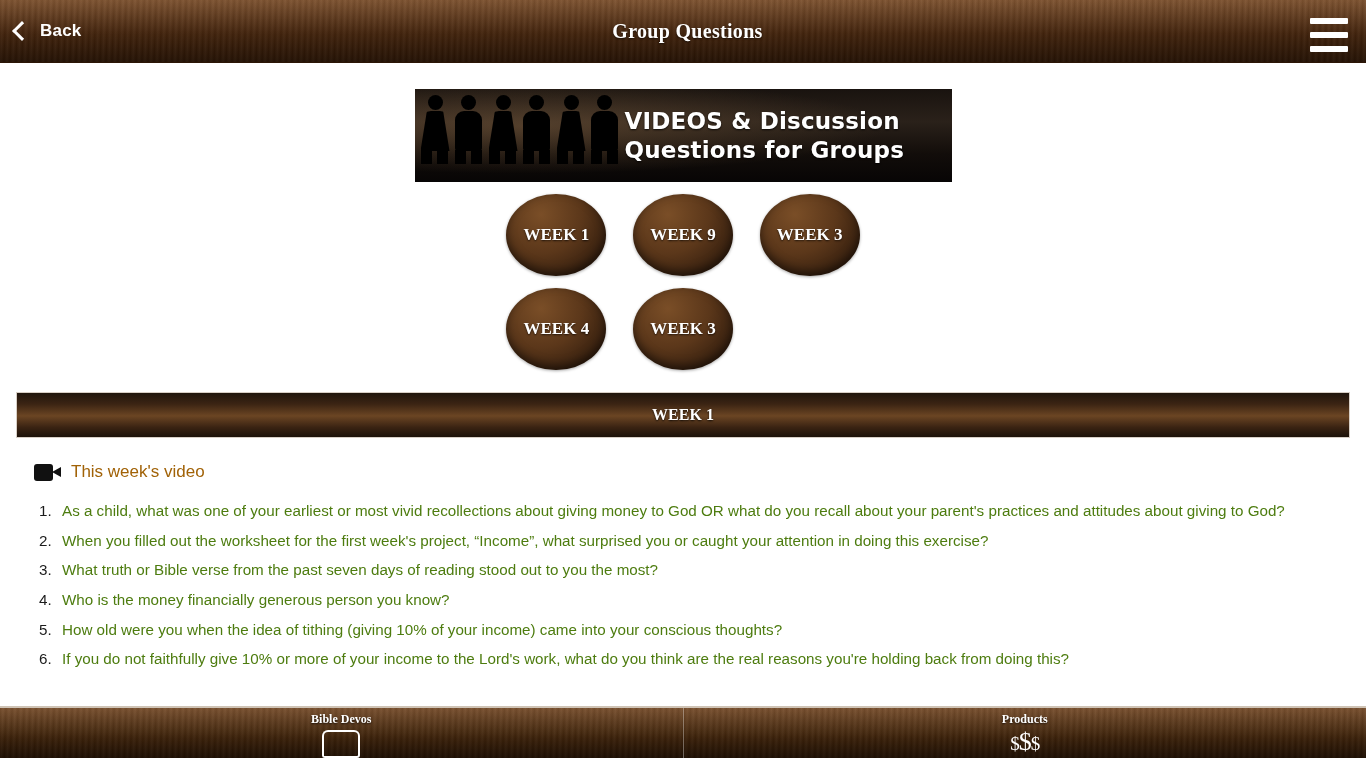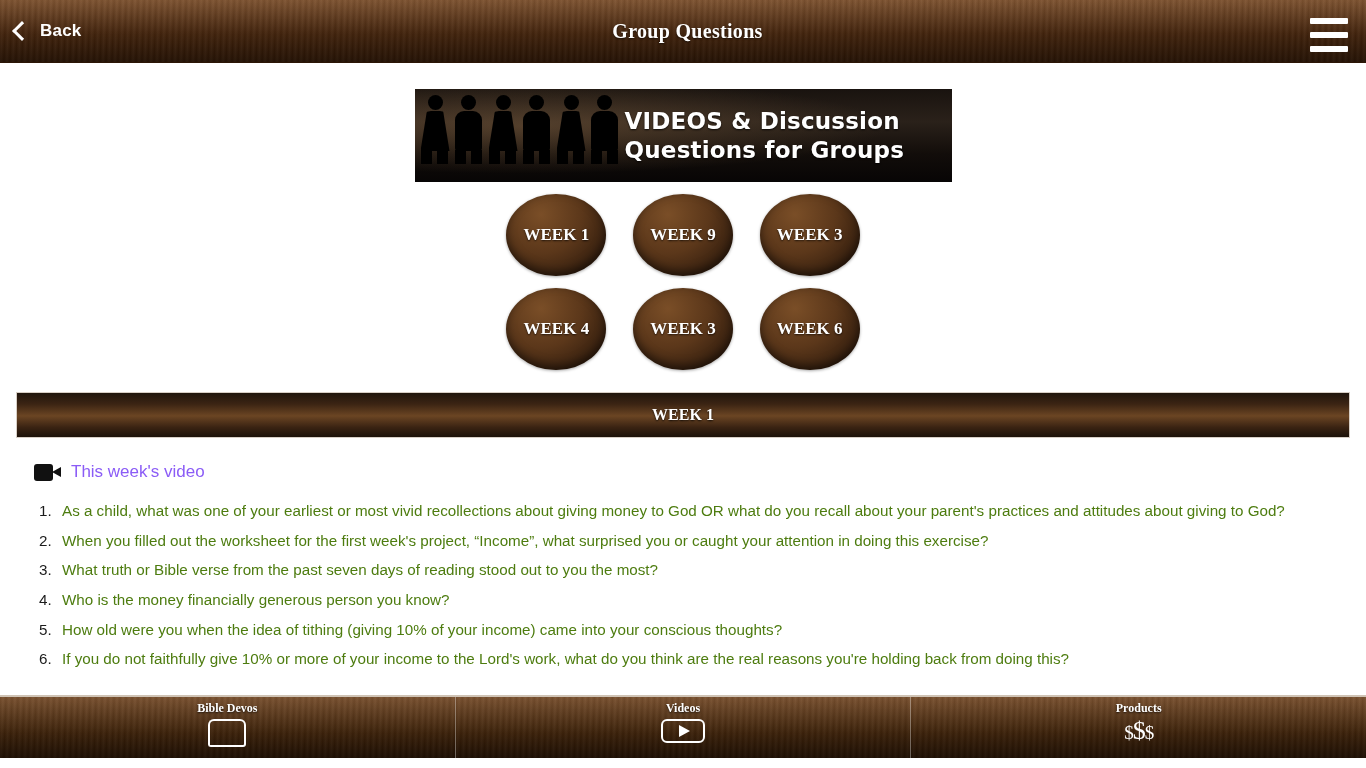--- a/index.html
+++ b/index.html
@@ -206,21 +206,21 @@
   .cam-icon .lens {
     position: absolute;
     right: 0; top: 3px;
     width: 0; height: 0;
     border-top: 5.5px solid transparent;
     border-bottom: 5.5px solid transparent;
     border-left: 9px solid #111;
     transform: rotate(180deg);
   }
   .video-link-text {
-    color: #8b5cf6;
+    color: #a16207;
     font-size: 17px;
   }
 
   ol.questions {
     margin: 14px 34px 0 34px;
     padding: 0 0 0 22px;
     list-style: decimal;
     color: #4d7c0f;
   }
   ol.questions li {
@@ -231,21 +231,21 @@
   }
   ol.questions li::marker {
     color: #1b1b1b;
   }
 
   
   .tabbar {
     position: absolute;
     left: 0; bottom: 0;
     width: 1366px;
-    height: 63px;
+    height: 52px;
     display: flex;
     background:
       linear-gradient(180deg, rgba(255,255,255,0.10) 0%, rgba(0,0,0,0.25) 60%, rgba(0,0,0,0.45) 100%),
       repeating-linear-gradient(92deg, rgba(0,0,0,0.07) 0px, rgba(255,255,255,0.05) 3px, rgba(0,0,0,0.07) 6px),
       linear-gradient(180deg, #6a3c16 0%, #55300f 50%, #381d07 100%);
     border-top: 2px solid #cfc3b5;
   }
   .tab {
     flex: 1;
     display: flex;
@@ -383,21 +383,20 @@
       <div>Questions for Groups</div>
     </div>
   </div>
 
   <div class="weeks-grid">
     <div class="week-circle">WEEK 1</div>
     <div class="week-circle">WEEK 9</div>
     <div class="week-circle">WEEK 3</div>
     <div class="week-circle">WEEK 4</div>
     <div class="week-circle">WEEK 3</div>
-    <div class="week-circle">WEEK 6</div>
   </div>
 
   <div class="section-header">WEEK 1</div>
 
   <div class="video-link-row">
     <span class="cam-icon">
       <span class="body"></span>
         <span class="lens"></span>
     </span>
     <span class="video-link-text">This week's video</span>
@@ -413,26 +412,20 @@
   </ol>
 
   <div class="tabbar">
     <div class="tab">
       <span class="tab-label">Bible Devos</span>
       <span class="tab-icon">
           <span class="book-icon"></span>
         </span>
     </div>
     <div class="tab">
-      <span class="tab-label">Videos</span>
-      <span class="tab-icon">
-          <span class="play-icon"></span>
-        </span>
-    </div>
-    <div class="tab">
       <span class="tab-label">Products</span>
       <span class="tab-icon">
         <span class="money-icon">$<span class="big">$</span>$</span>
       </span>
     </div>
   </div>
 
 </div>
 
 </body></html>

